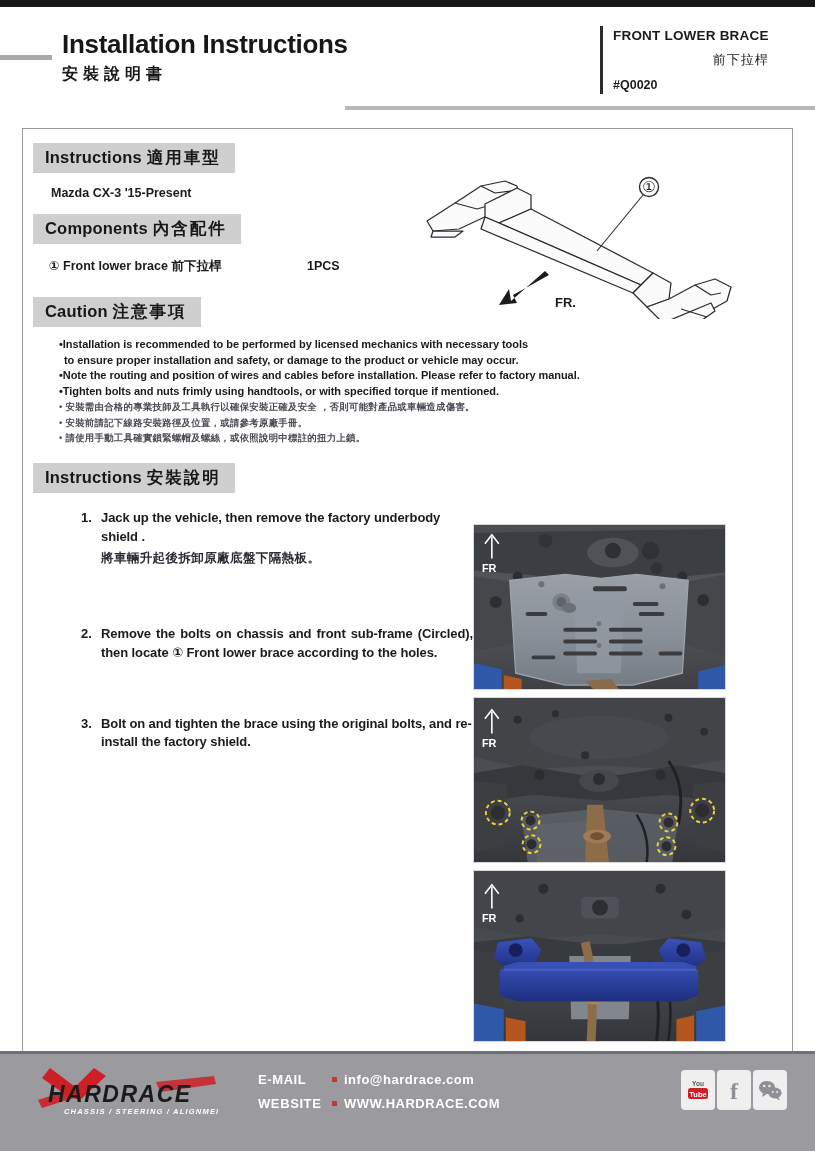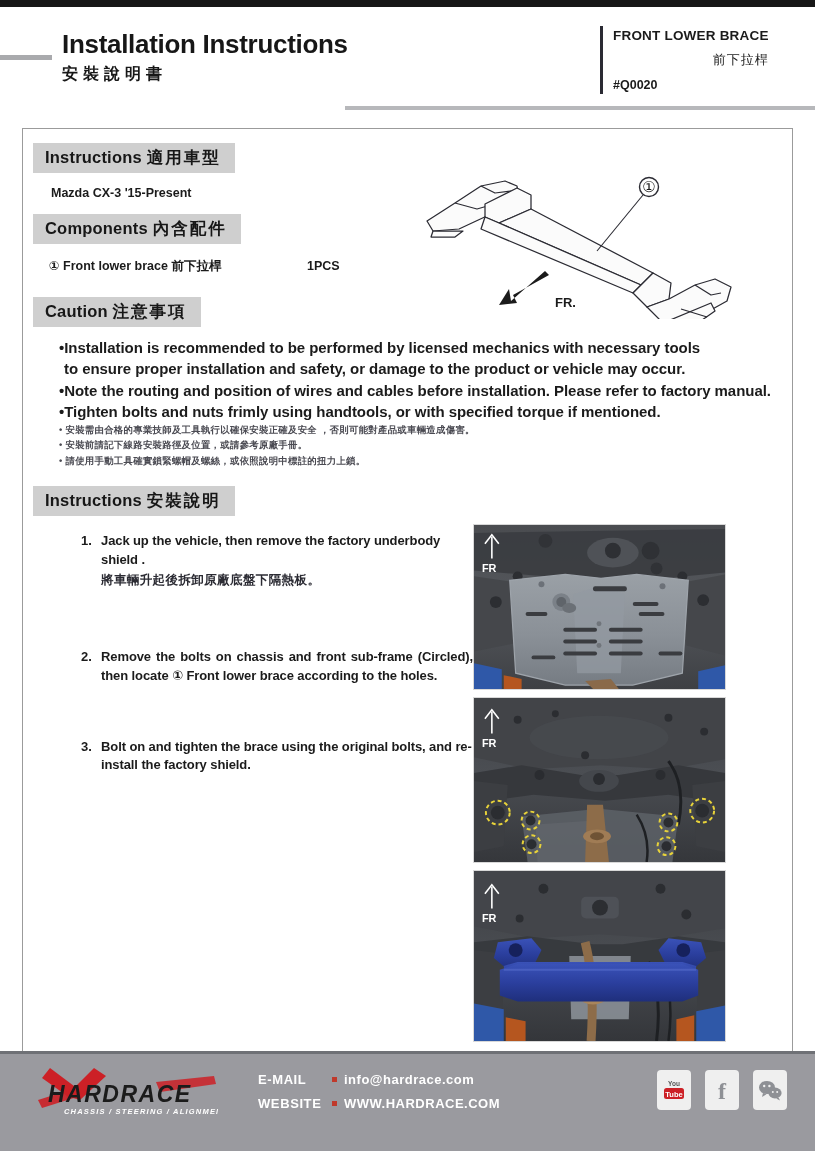--- a/index.html
+++ b/index.html
@@ -76,21 +76,21 @@
     display: flex; align-items: baseline;
     padding-left: 26px; margin-top: 14px;
     font-size: 12.5px; font-weight: bold; color: #1b1b1b;
   }
   .comp-name { width: 258px; }
   .comp-qty { font-size: 12.5px; font-weight: bold; }
 
   
   .caution-list { padding-left: 36px; margin-top: 10px; }
   .c-en {
-    font-size: 15px; font-weight: bold; color: #1b1b1b;
+    font-size: 11px; font-weight: bold; color: #1b1b1b;
     line-height: 1.42; letter-spacing: -0.05px; white-space: nowrap;
   }
   .c-en.indent { padding-left: 5px; }
   .c-cn {
     font-size: 9.4px; font-weight: bold; color: #4a4a52;
     line-height: 1.62; letter-spacing: 0.3px; white-space: nowrap;
   }
 
   
   .steps { position: relative; margin-top: 16px; }
@@ -142,21 +142,21 @@
     font-size: 13px; color: #ffffff; letter-spacing: 0.6px;
     margin-bottom: 9px; font-weight: bold;
   }
   .contact-label { min-width: 74px; }
   .sep-dot {
     width: 5px; height: 5px; background: #c0392b;
     display: inline-block; margin: 0 7px 1px 0;
   }
   .contact-val { letter-spacing: 0.5px; }
 
-  .socials { position: absolute; right: 28px; top: 16px; display: flex; gap: 14px; }
+  .socials { position: absolute; right: 28px; top: 16px; display: flex; gap: 2px; }
   .soc {
     width: 34px; height: 40px; background: #efefef; border-radius: 4px;
     display: flex; align-items: center; justify-content: center;
   }
   .soc svg { display: block; }
 </style>
 </head>
 <body>
 
 <div class="topbar"></div>

